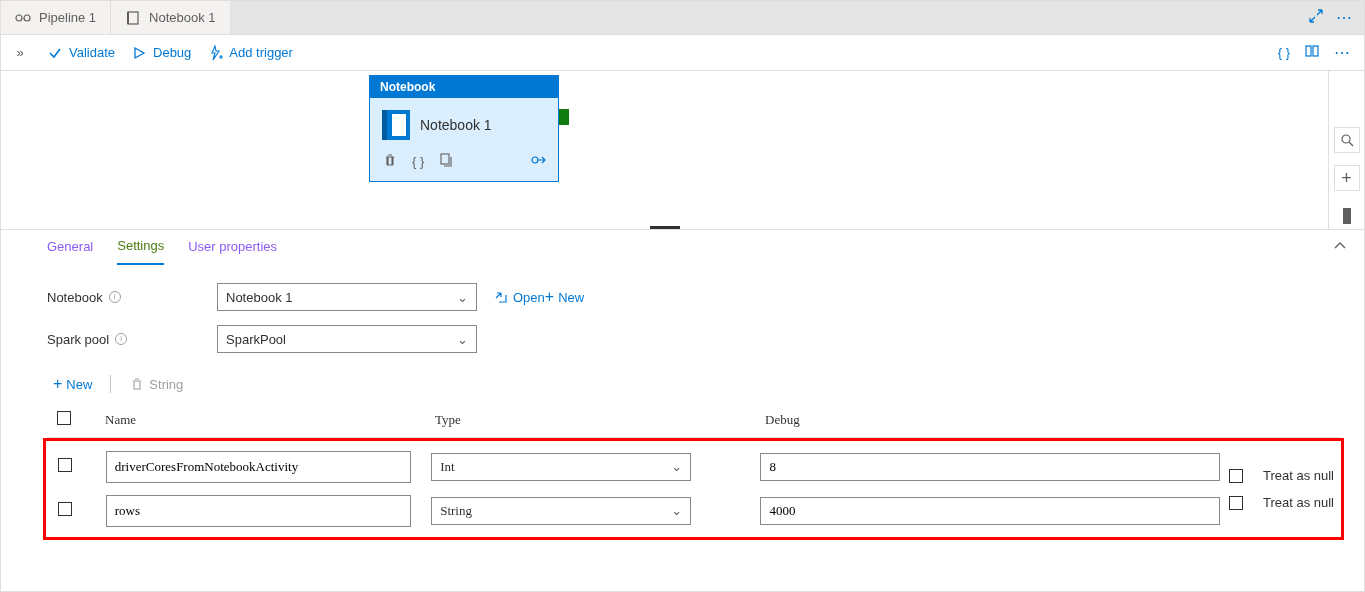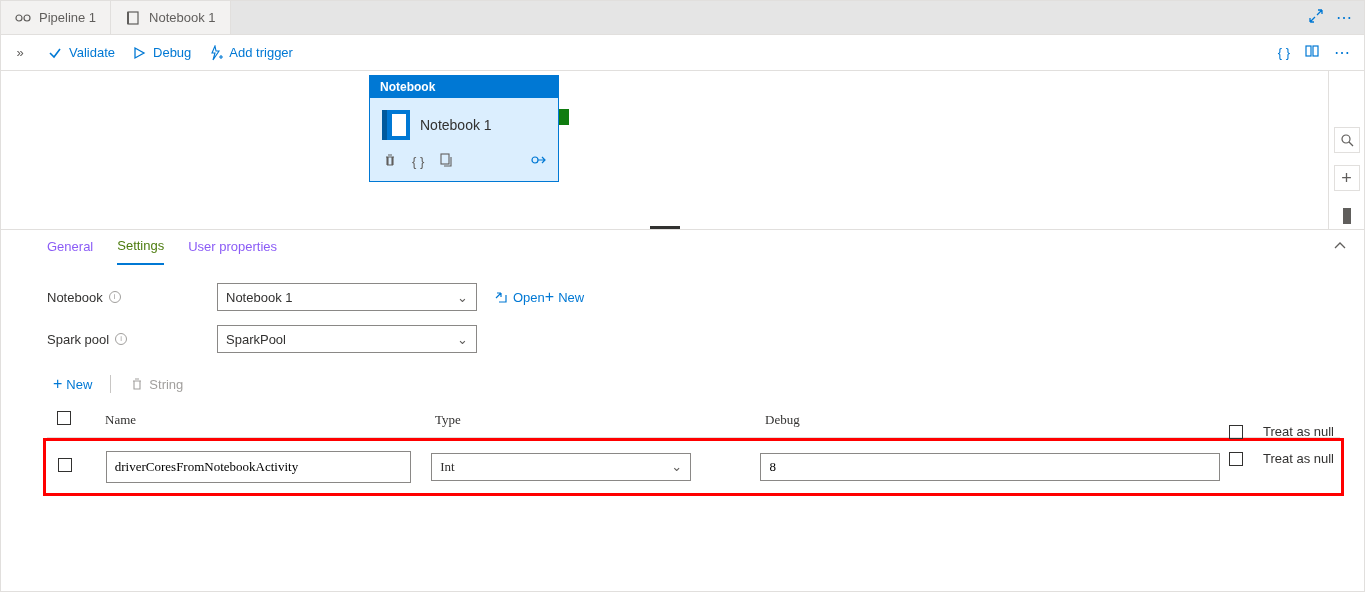--- a/index.html
+++ b/index.html
@@ -280,20 +280,32 @@
                 <td class="col-name"><input class="cell-input" value="driverCoresFromNotebookActivity" style=""></td>
                 <td class="col-type">
                   <div class="cell-select">
                     <span>Int</span>
                     <span class="chev">⌄</span>
                   </div>
                 </td>
                 <td><input class="val-input" value="8" style=""></td>
                 <td class="col-null"></td>
               </tr>
+              <tr>
+                <td class="col-chk"><span class="chk"></span></td>
+                <td class="col-name"><input class="cell-input" value="rows" style=""></td>
+                <td class="col-type">
+                  <div class="cell-select">
+                    <span>String</span>
+                    <span class="chev">⌄</span>
+                  </div>
+                </td>
+                <td><input class="val-input" value="4000" style=""></td>
+                <td class="col-null"></td>
+              </tr>
             </tbody>
                 </table>
           </div>
         </td>
           </tr>
       </tbody>
     </table>
 
     <div style="position: relative;">
       <div style="position:absolute; right:6px; top:-72px; display:flex; flex-direction:column; gap:12px;">

